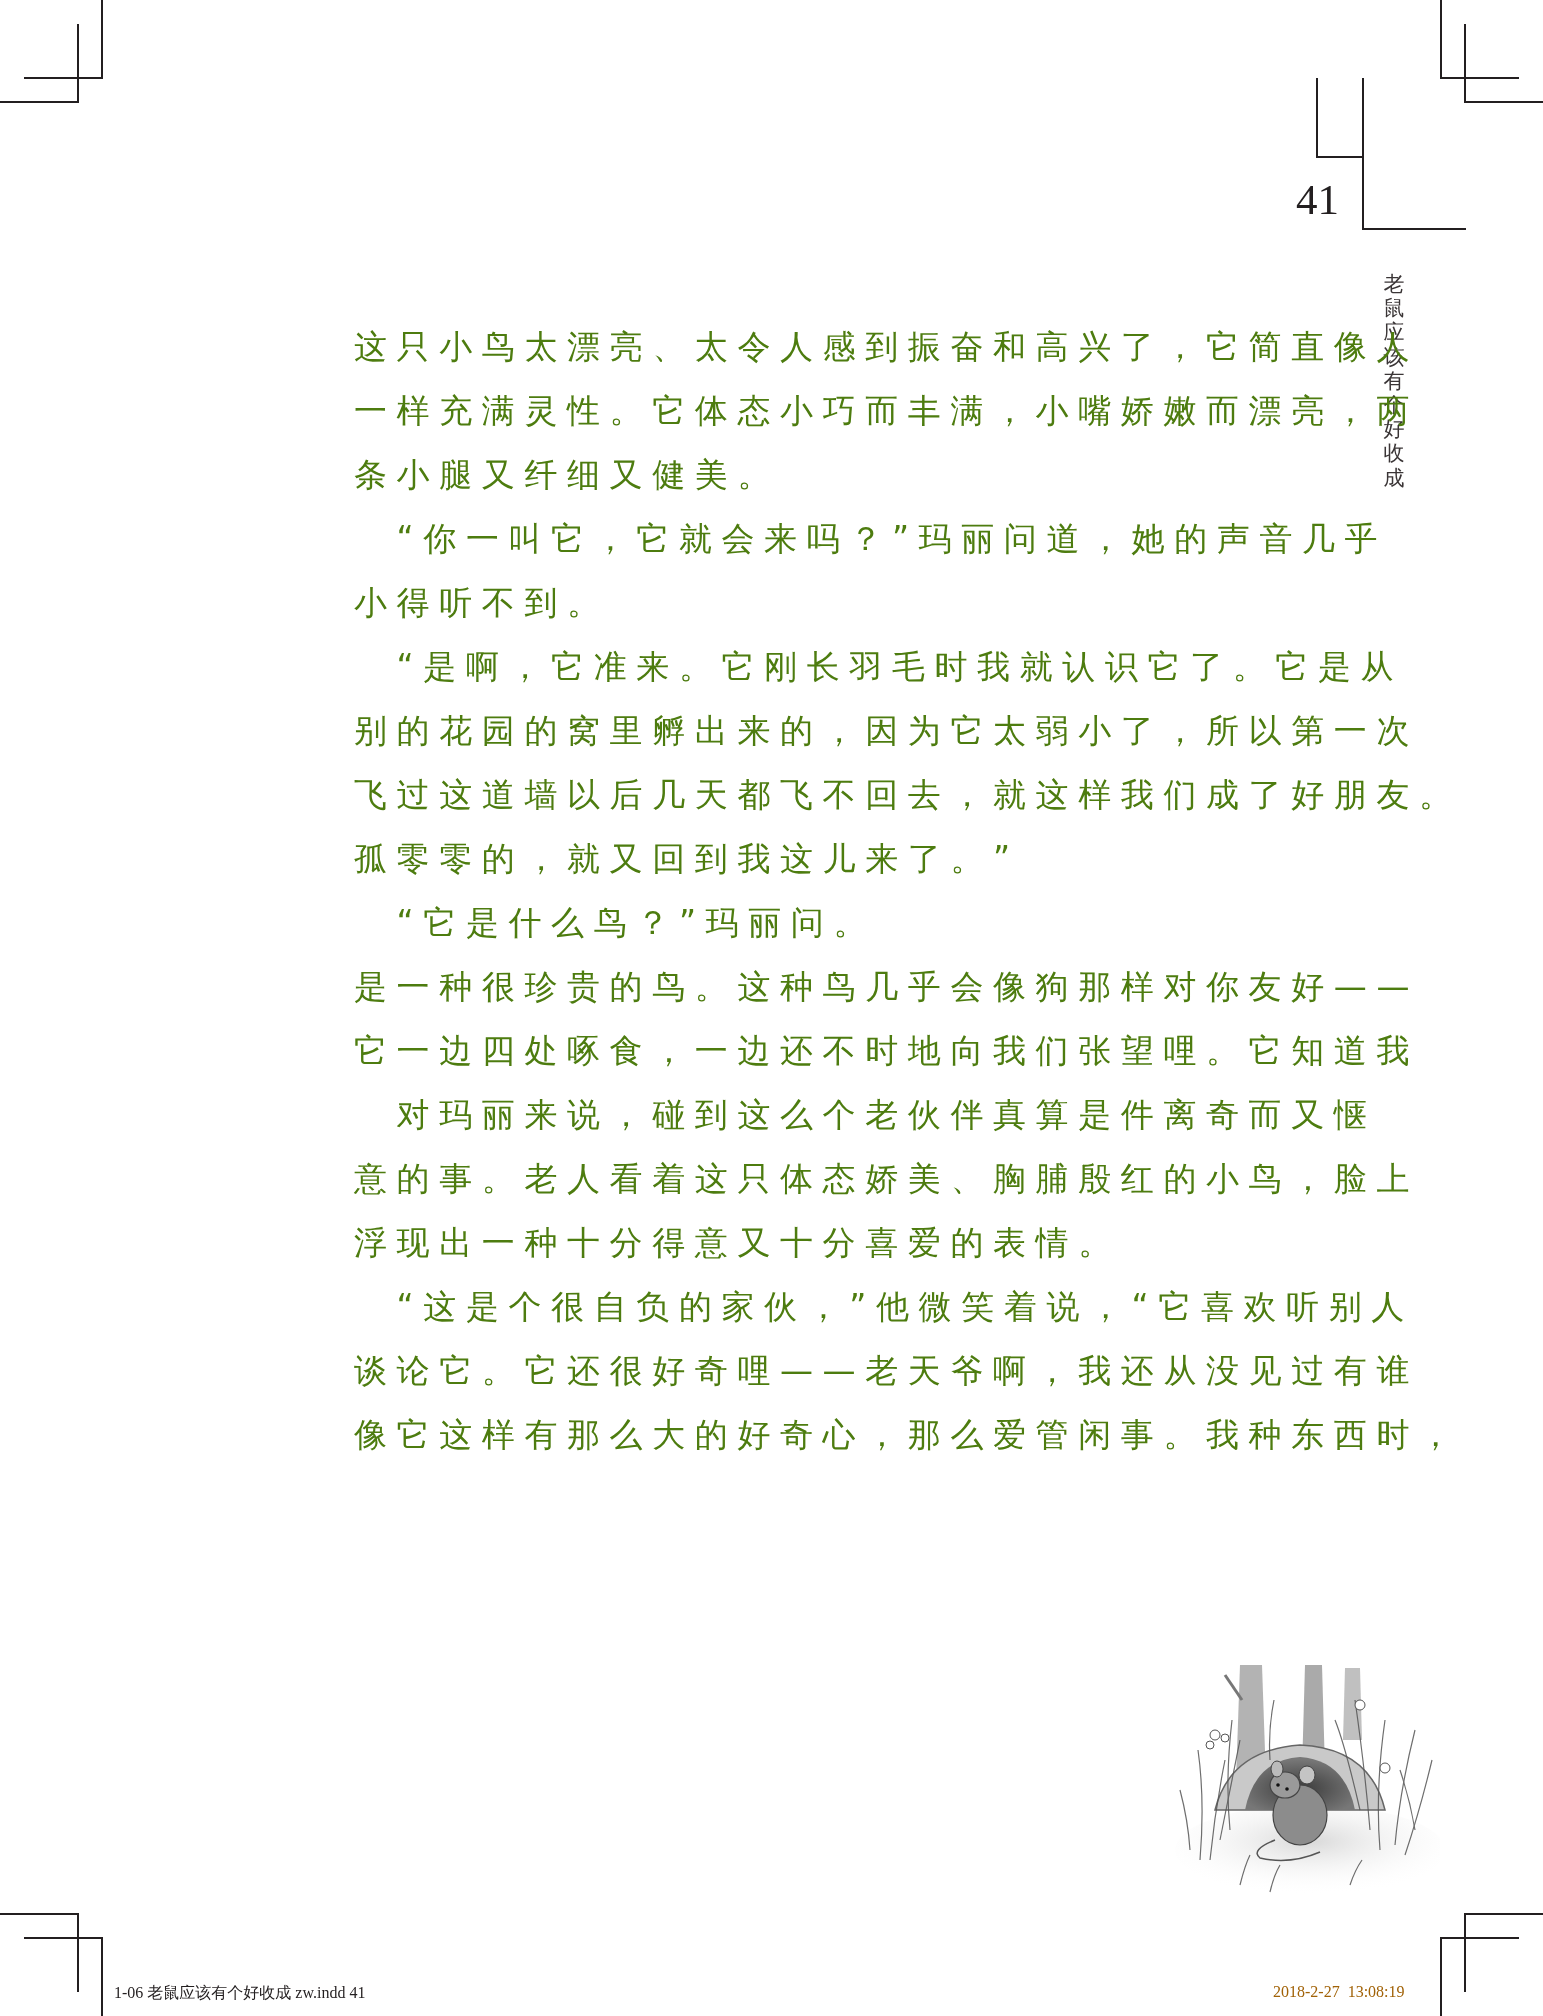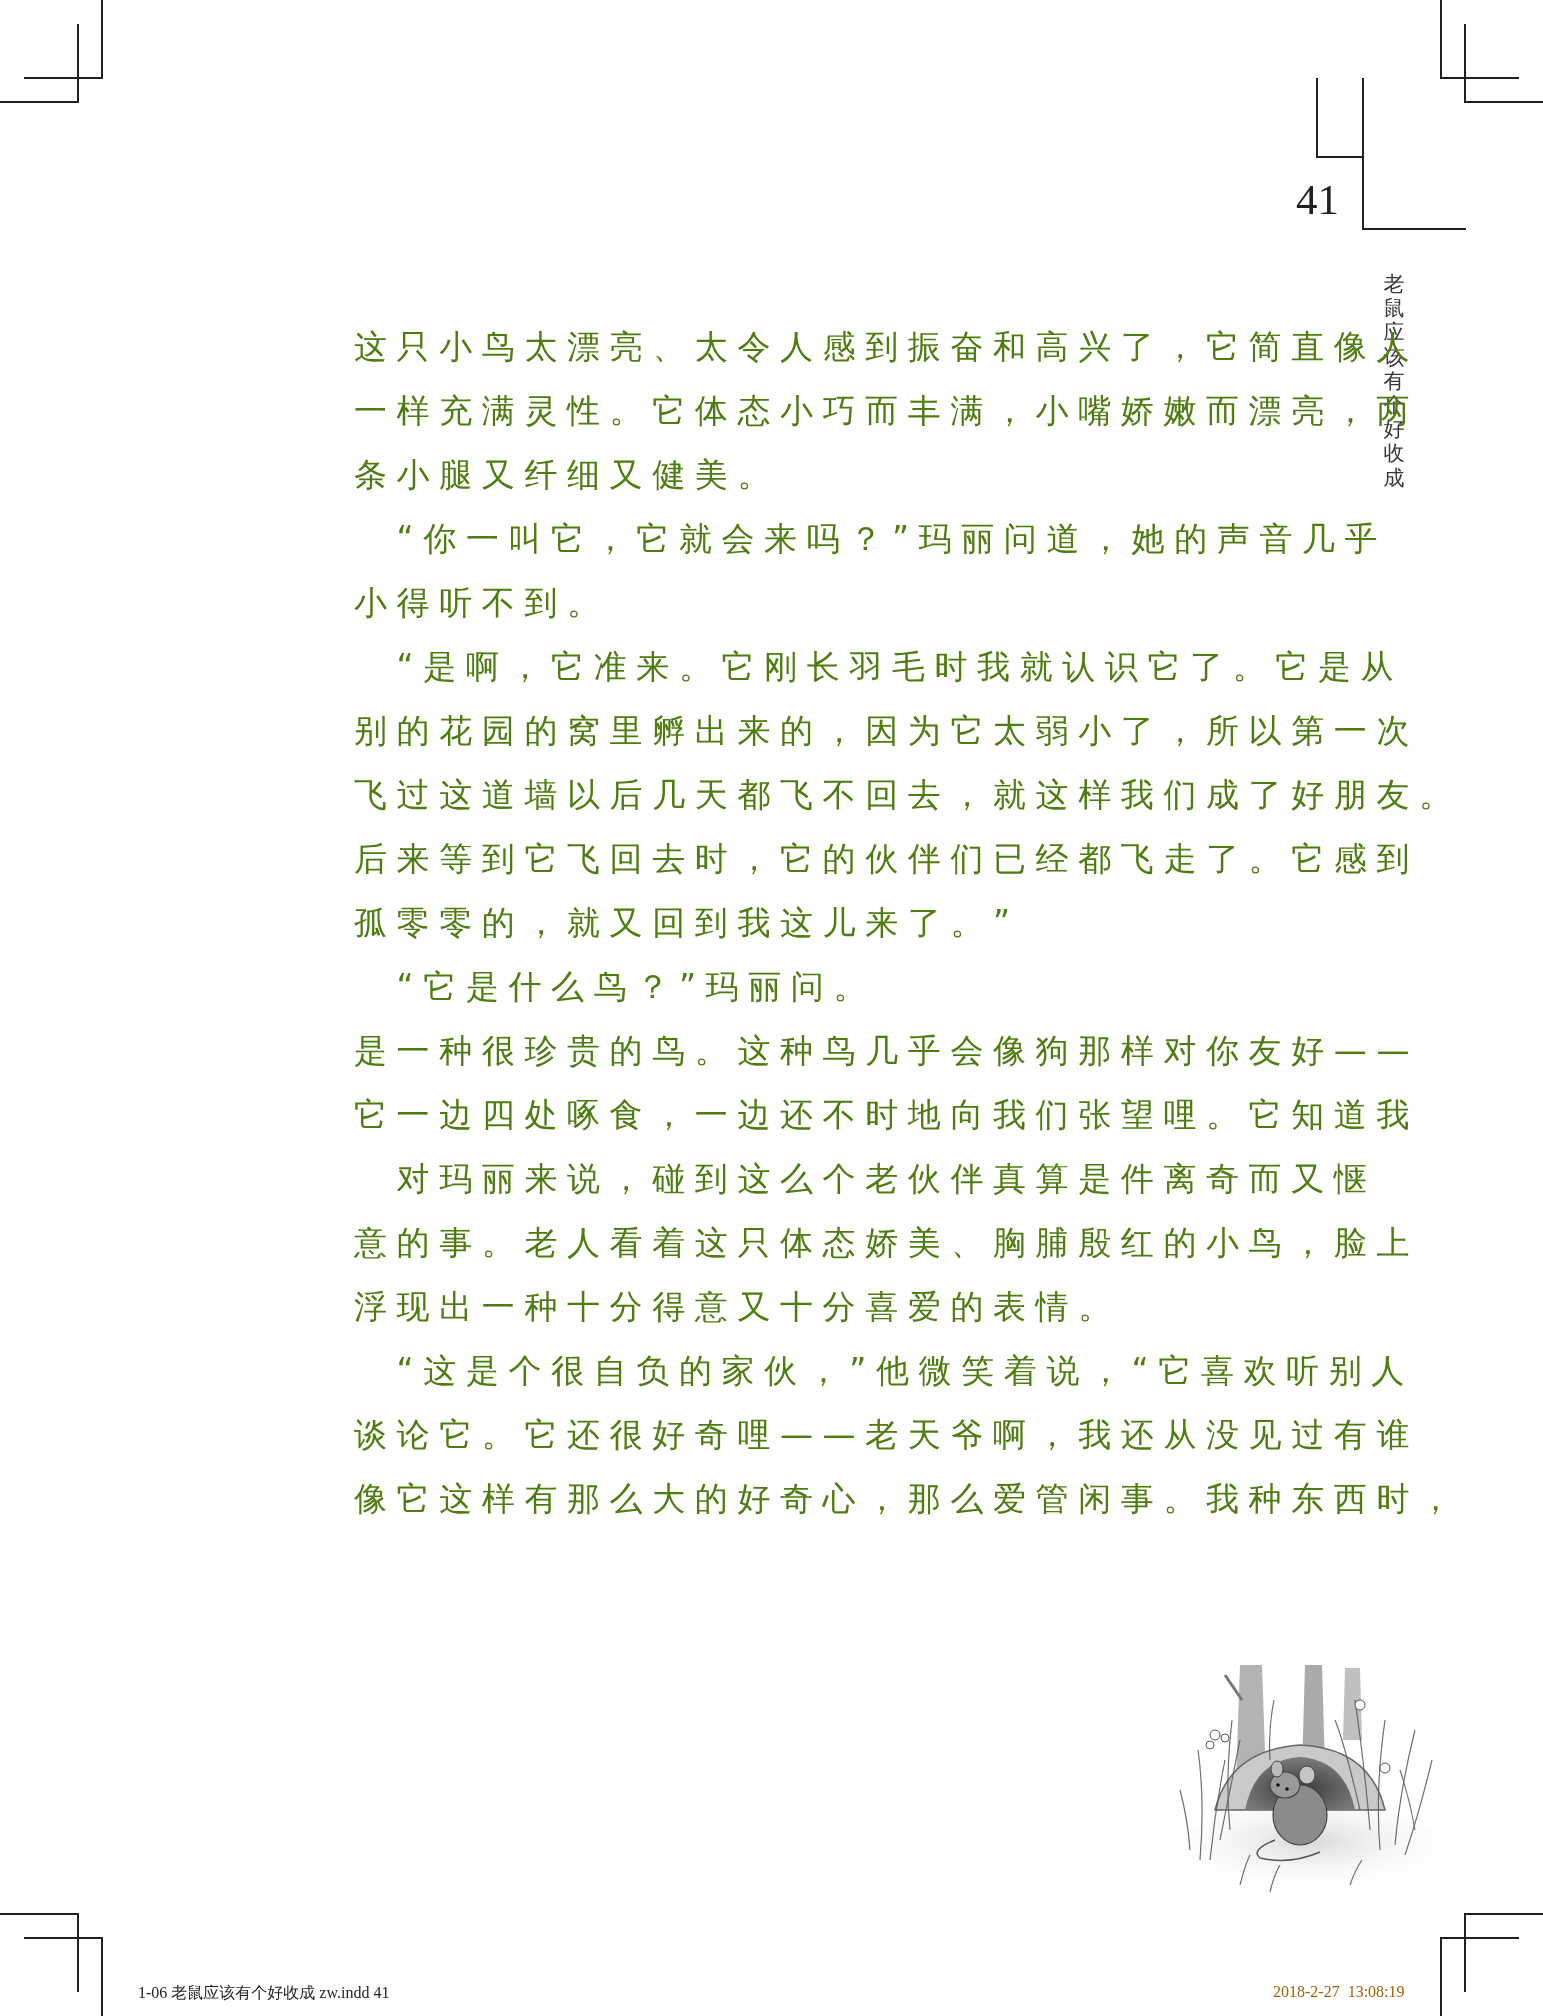--- a/index.html
+++ b/index.html
@@ -10,21 +10,21 @@
   .v { width: 2px; }
   #page-number { position: absolute; left: 1296px; top: 180px; font-family: "Liberation Serif", "DejaVu Serif", serif;
                  font-size: 43px; line-height: 40px; color: #231f20; }
   #running-title { position: absolute; left: 1381px; top: 272px; width: 26px;
                    font-size: 21px; line-height: 24.2px; text-align: center; color: #3a3536; }
   #running-title span { display: block; }
   #body-text { position: absolute; left: 354px; top: 315px; width: 870px; }
   .line { height: 64px; line-height: 64px; font-size: 33px; white-space: nowrap;
           letter-spacing: 9.6px; color: #4d7c0f; }
   #footer-file { position: absolute; left: 114px; top: 1983px; font-family: "Liberation Serif", "DejaVu Serif", serif;
-                 font-size: 16px; color: #231f20; margin-left: 24px; }
+                 font-size: 16px; color: #231f20; }
   #footer-date { position: absolute; left: 1273px; top: 1983px; font-family: "Liberation Serif", "DejaVu Serif", serif;
                  font-size: 16px; color: #a16207; word-spacing: 4px; }
   #illustration { position: absolute; left: 1170px; top: 1660px; width: 270px; height: 240px; }
 </style>
 </head>
 <body>
 
 <div class="mark v" style="left:101px;top:0;height:79px;"></div>
 <div class="mark h" style="left:24px;top:77px;width:79px;"></div>
 <div class="mark v" style="left:77px;top:24px;height:79px;"></div>
@@ -66,21 +66,20 @@
 
 <div id="body-text">
   <div class="line">这只小鸟太漂亮、太令人感到振奋和高兴了，它简直像人</div>
   <div class="line">一样充满灵性。它体态小巧而丰满，小嘴娇嫩而漂亮，两</div>
   <div class="line">条小腿又纤细又健美。</div>
   <div class="line">　“你一叫它，它就会来吗？”玛丽问道，她的声音几乎</div>
   <div class="line">小得听不到。</div>
   <div class="line">　“是啊，它准来。它刚长羽毛时我就认识它了。它是从</div>
   <div class="line">别的花园的窝里孵出来的，因为它太弱小了，所以第一次</div>
   <div class="line">飞过这道墙以后几天都飞不回去，就这样我们成了好朋友。</div>
-  <div class="line">后来等到它飞回去时，它的伙伴们已经都飞走了。它感到</div>
   <div class="line">孤零零的，就又回到我这儿来了。”</div>
   <div class="line">　“它是什么鸟？”玛丽问。</div>
   <div class="line">是一种很珍贵的鸟。这种鸟几乎会像狗那样对你友好——</div>
   <div class="line">它一边四处啄食，一边还不时地向我们张望哩。它知道我</div>
   <div class="line">　对玛丽来说，碰到这么个老伙伴真算是件离奇而又惬</div>
   <div class="line">意的事。老人看着这只体态娇美、胸脯殷红的小鸟，脸上</div>
   <div class="line">浮现出一种十分得意又十分喜爱的表情。</div>
   <div class="line">　“这是个很自负的家伙，”他微笑着说，“它喜欢听别人</div>
   <div class="line">谈论它。它还很好奇哩——老天爷啊，我还从没见过有谁</div>
   <div class="line">像它这样有那么大的好奇心，那么爱管闲事。我种东西时，</div>

